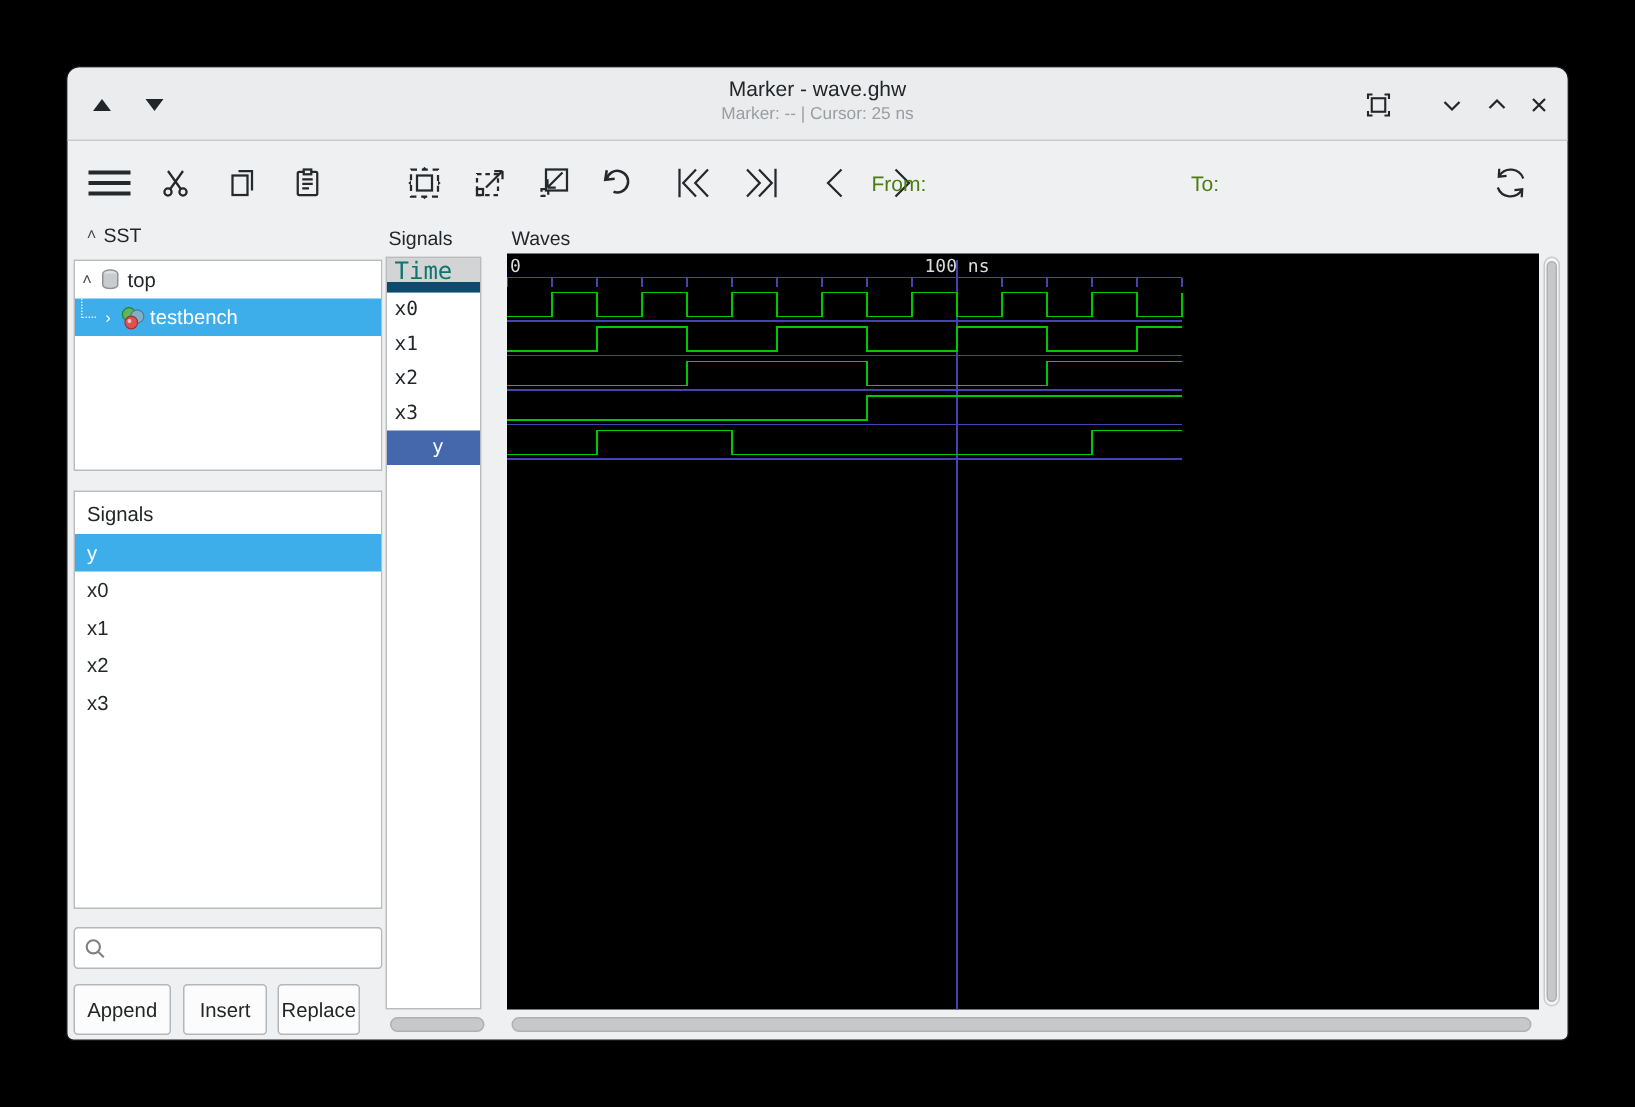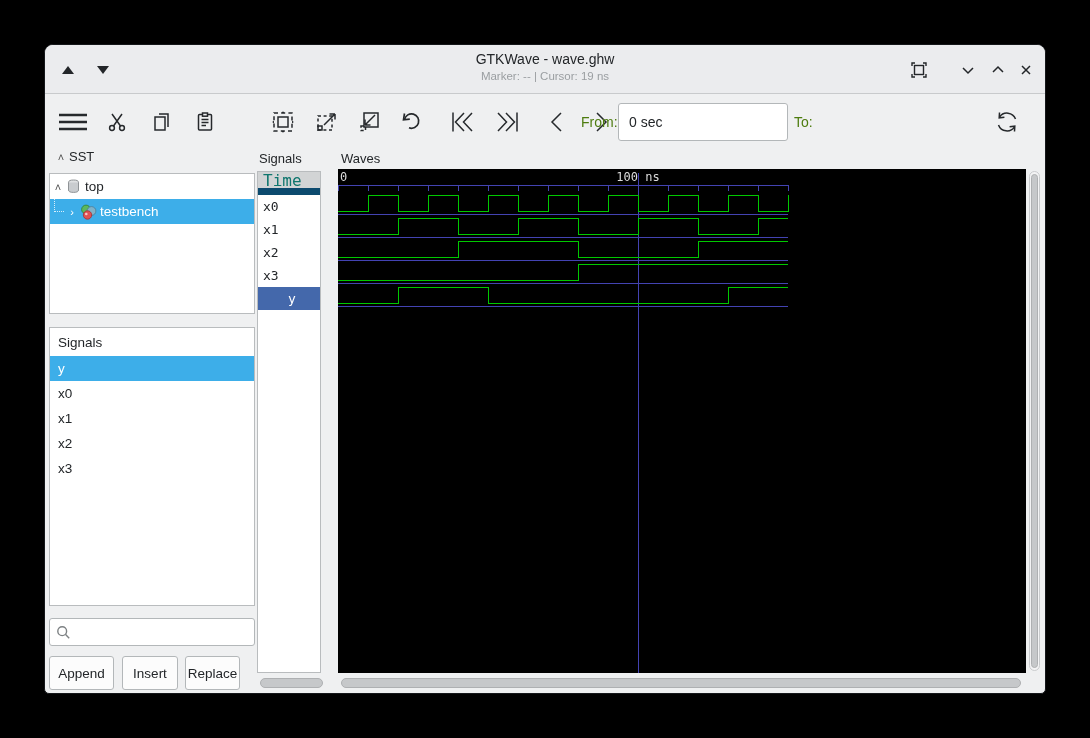--- a/index.html
+++ b/index.html
@@ -95,22 +95,22 @@
   <div class="window">
 
     <div class="titlebar">
       <div class="tb-btn" style="left:10px;">
           <span class="tri tri-up"></span>
         </div>
       <div class="tb-btn" style="left:45px;">
           <span class="tri tri-down"></span>
         </div>
       <div class="tb-center">
-        <div class="tb-title">GTKWave - wave.ghw</div>
-        <div class="tb-sub">Marker: -- | Cursor: 19 ns</div>
+        <div class="tb-title">Marker - wave.ghw</div>
+        <div class="tb-sub">Marker: -- | Cursor: 25 ns</div>
       </div>
       <div class="tb-btn" style="left:861px;">
         <svg width="18" height="18" viewBox="0 0 18 18">
           <rect x="4.5" y="4.5" width="9" height="9" fill="none" stroke="#232629" stroke-width="1.4"></rect>
           <path d="M2 5 V2 H5 M13 2 H16 V5 M16 13 V16 H13 M5 16 H2 V13" fill="none" stroke="#232629" stroke-width="1.4"></path>
         </svg>
       </div>
       <div class="tb-btn" style="left:910px;">
         <svg width="16" height="16" viewBox="0 0 16 16">
             <path d="M3 6 L8 11 L13 6" fill="none" stroke="#232629" stroke-width="1.5"></path>
@@ -206,21 +206,20 @@
       <span class="tb-label" style="left:749px;">To:</span>
       <div class="tool" style="left:962px;">
         <svg width="26" height="26" viewBox="0 0 26 26" stroke-width="1.7">
           <path d="M21.5 10 A 9 9 0 0 0 5.5 8.2"></path>
           <path d="M4.5 16 A 9 9 0 0 0 20.5 17.8"></path>
           <path d="M5.5 3.5 L5.2 8.8 L10.4 8.2"></path>
           <path d="M20.5 22.5 L20.8 17.2 L15.6 17.8"></path>
         </svg>
       </div>
     </div>
-    <input class="tb-input" style="left: 573px; width: 170px;" value="0 sec">
 
     <div style="position:absolute; left:8px; top:104px; display:flex; align-items:center;">
       <span class="expander">˄</span>
       <span class="panel-label" style="position:static;">SST</span>
     </div>
 
     <div class="white-box" style="left:4px; top:128px; width:206px; height:141px;">
       <div class="tree-row">
         <span class="expander">˄</span>
         <svg class="icon-cyl" viewBox="0 0 15 15">

